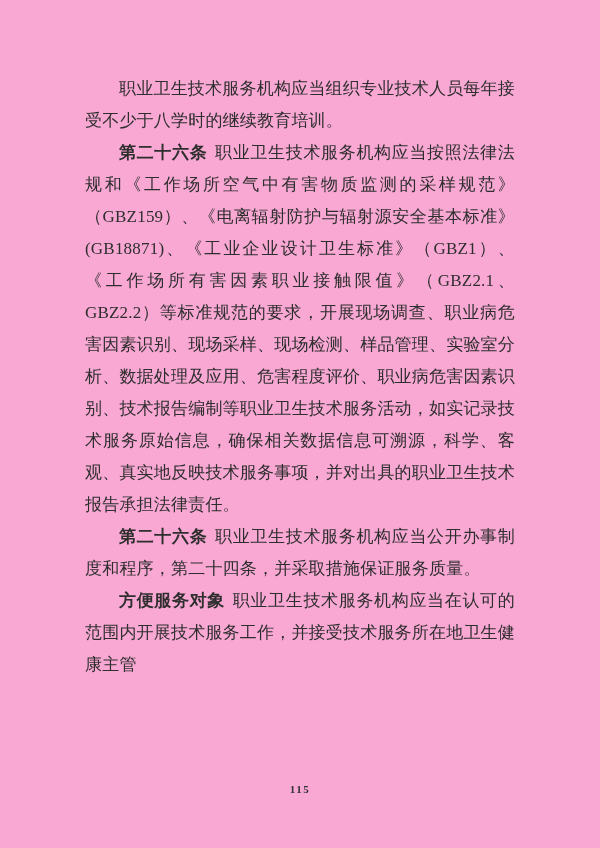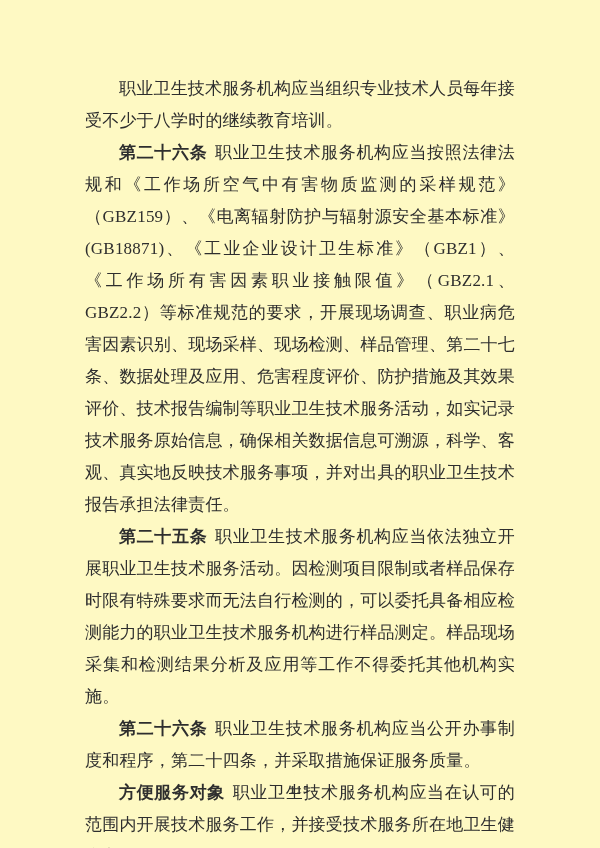--- a/index.html
+++ b/index.html
@@ -4,21 +4,21 @@
 <style>
   html, body {
     margin: 0;
     padding: 0;
     background: #ffffff;
   }
   .page {
     position: relative;
     width: 600px;
     height: 848px;
-    background: #fef9c3;
+    background: #f9a8d4;
     font-family: "Liberation Serif", "DejaVu Serif", serif;
     color: #2e2e2e;
     overflow: hidden;
     text-decoration: underline;
   }
   .text-block {
     position: absolute;
     left: 85px;
     top: 73px;
     width: 430px;
@@ -48,19 +48,18 @@
     letter-spacing: 1.5px;
     color: #333333;
   }
 </style>
 </head>
 <body>
 
 <div class="page">
   <main class="text-block">
       <p><span>职业卫生技术服务机构应当组织专业技术人员每年接受不少于八学时的继续教育培训。</span></p>
-      <p><b class="article-label">第二十六条</b><span>职业卫生技术服务机构应当按照法律法规和《工作场所空气中有害物质监测的采样规范》（GBZ159）、《电离辐射防护与辐射源安全基本标准》(GB18871)、《工业企业设计卫生标准》（GBZ1）、《工作场所有害因素职业接触限值》（GBZ2.1、GBZ2.2）等标准规范的要求，开展现场调查、职业病危害因素识别、现场采样、现场检测、样品管理、第二十七条、数据处理及应用、危害程度评价、防护措施及其效果评价、技术报告编制等职业卫生技术服务活动，如实记录技术服务原始信息，确保相关数据信息可溯源，科学、客观、真实地反映技术服务事项，并对出具的职业卫生技术报告承担法律责任。</span></p>
-      <p><b class="article-label">第二十五条</b><span>职业卫生技术服务机构应当依法独立开展职业卫生技术服务活动。因检测项目限制或者样品保存时限有特殊要求而无法自行检测的，可以委托具备相应检测能力的职业卫生技术服务机构进行样品测定。样品现场采集和检测结果分析及应用等工作不得委托其他机构实施。</span></p>
+      <p><b class="article-label">第二十六条</b><span>职业卫生技术服务机构应当按照法律法规和《工作场所空气中有害物质监测的采样规范》（GBZ159）、《电离辐射防护与辐射源安全基本标准》(GB18871)、《工业企业设计卫生标准》（GBZ1）、《工作场所有害因素职业接触限值》（GBZ2.1、GBZ2.2）等标准规范的要求，开展现场调查、职业病危害因素识别、现场采样、现场检测、样品管理、实验室分析、数据处理及应用、危害程度评价、职业病危害因素识别、技术报告编制等职业卫生技术服务活动，如实记录技术服务原始信息，确保相关数据信息可溯源，科学、客观、真实地反映技术服务事项，并对出具的职业卫生技术报告承担法律责任。</span></p>
       <p><b class="article-label">第二十六条</b><span>职业卫生技术服务机构应当公开办事制度和程序，第二十四条，并采取措施保证服务质量。</span></p>
       <p><b class="article-label">方便服务对象</b><span>职业卫生技术服务机构应当在认可的范围内开展技术服务工作，并接受技术服务所在地卫生健康主管</span></p>
     </main>
   <footer class="page-number">115</footer>
 </div>
 
 </body></html>

